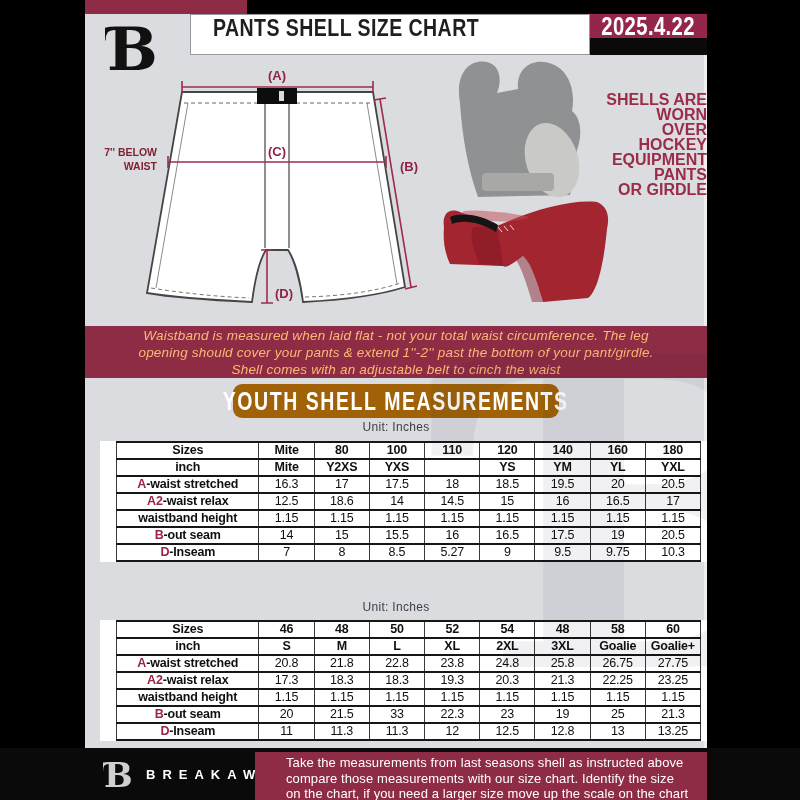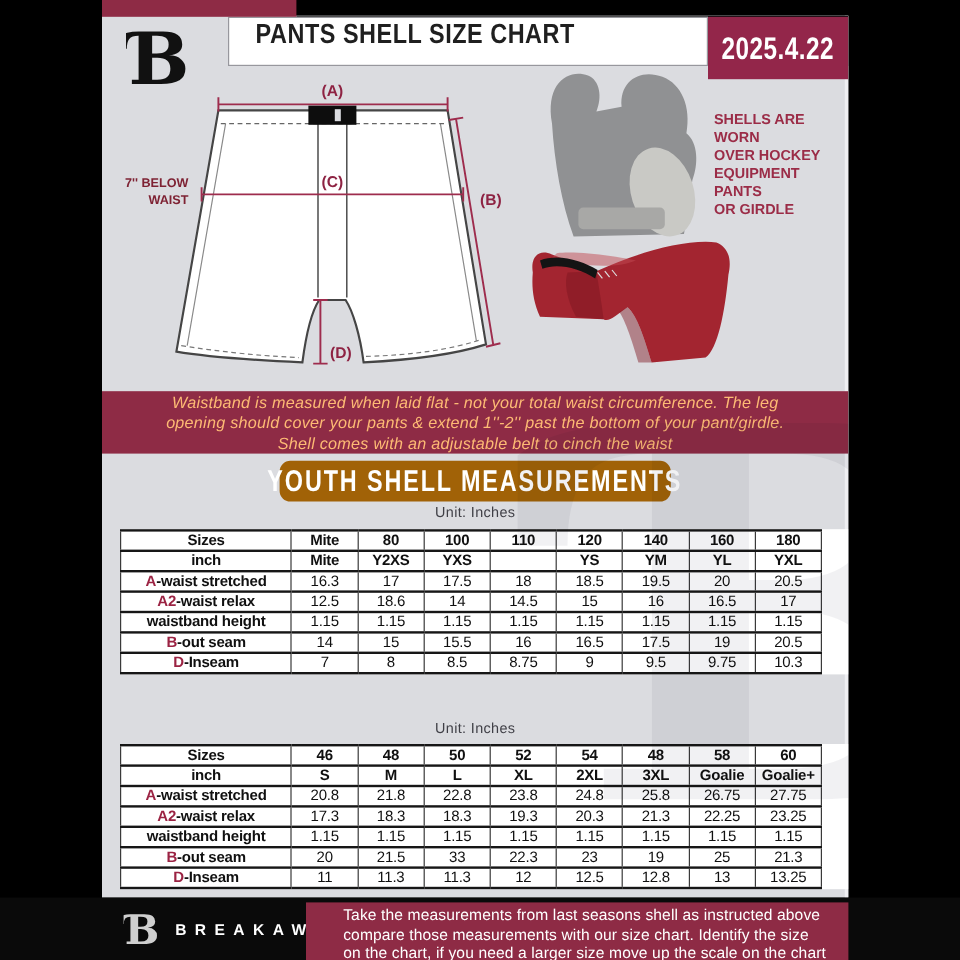--- a/index.html
+++ b/index.html
@@ -11,31 +11,31 @@
   .page{left:85px;top:13px;width:622px;height:735px;background:#DBDCE0;overflow:hidden;}
   .right-edge{left:619px;top:0;width:3px;height:735px;background:#EFEFF2;}
 
   
   .top-strip{left:85px;top:0;width:162px;height:14px;background:#8E2B45;z-index:4;}
   .header-bar{left:162px;top:0;width:460px;height:42px;background:#0A0A0A;}
   .title-box{left:105px;top:1px;width:398px;height:39px;background:#fff;border:1px solid #97979d;
              display:flex;align-items:flex-start;z-index:2;}
   .title-box span{font-size:23px;font-weight:700;color:#1f1f1f;letter-spacing:.5px;white-space:nowrap;
              transform:scaleX(.85);transform-origin:left center;margin-left:22px;}
-  .date-box{left:505px;top:1px;width:117px;height:52px;background:#93264A;display:flex;align-items:center;
+  .date-box{left:505px;top:1px;width:117px;height:24px;background:#93264A;display:flex;align-items:center;
              justify-content:center;z-index:3;}
   .date-box span{color:#fff;font-size:26px;font-weight:800;letter-spacing:.5px;transform:scaleX(.78);}
   .logo-hdr{left:20px;top:5px;width:70px;height:62px;z-index:3;}
   .logo-hdr text{font-family:"DejaVu Serif",serif;}
 
   
   .shorts-svg{left:15px;top:45px;}
   .pants-svg{left:355px;top:42px;}
-  .shell-note{left:510px;top:79px;width:112px;font-size:12px;font-weight:700;color:#9B2C47;
-              line-height:15px;white-space:pre-line;}
+  .shell-note{left:510px;top:79px;width:112px;font-size:16px;font-weight:700;color:#9B2C47;
+              line-height:15px;white-space:pre-line;text-align:right;}
 
   
   .notice{left:0;top:313px;width:622px;height:52px;background:#8E2B45;color:#fdba74;
           font-size:13.5px;line-height:17px;text-align:center;white-space:pre-line;
           display:flex;align-items:center;justify-content:center;letter-spacing:.2px;font-style:italic;}
 
   
   .sec-title{left:148px;width:326px;height:34px;background:#a16207;border-radius:9px;
              display:flex;align-items:center;justify-content:center;z-index:2;}
   .sec-title span{color:#fff;font-size:25px;font-weight:800;letter-spacing:2px;white-space:nowrap;
@@ -43,21 +43,21 @@
   .youth-title{top:371px;}
   .adult-title{top:553px;}
   .unit{left:0;width:622px;text-align:center;font-size:12px;color:#3f3f46;letter-spacing:.3px;}
   .unit-youth{top:407px;}
   .unit-adult{top:587px;}
 
   
   .table-wrap{left:15px;width:607px;background:#fff;z-index:2;}
   .tw-youth{top:428px;}
   .tw-adult{top:607px;}
-  table.size-table{border-collapse:collapse;table-layout:fixed;width:585px;background:#fff;}
+  table.size-table{border-collapse:collapse;table-layout:fixed;width:585px;background:#fff;margin-left:16px;}
   .size-table th,.size-table td{border-left:1px solid #3a3a3a;border-right:1px solid #3a3a3a;
       border-top:2px solid #161616;border-bottom:2px solid #161616;
       height:13px;line-height:13px;padding:1px 0;font-size:12.5px;color:#101010;
       text-align:center;vertical-align:middle;letter-spacing:-.2px;overflow:hidden;white-space:nowrap;}
   .size-table th{font-weight:700;}
   .size-table td{font-weight:400;}
   .size-table tr.bold-vals td{font-weight:700;}
   .size-table .prefix{color:#9B2343;font-weight:700;}
   .col-label{width:142px;}
   .col-v{width:55px;}
@@ -236,21 +236,21 @@
             <td>16.5</td>
             <td>17.5</td>
             <td>19</td>
             <td>20.5</td>
           </tr>
           <tr>
             <th><span class="prefix">D</span><span>-Inseam</span></th>
             <td>7</td>
             <td>8</td>
             <td>8.5</td>
-            <td>8.75</td>
+            <td>5.27</td>
             <td>9</td>
             <td>9.5</td>
             <td>9.75</td>
             <td>10.3</td>
           </tr>
         </tbody>
     </table>
   </div>
 
   <div class="abs unit unit-adult">Unit: Inches</div>

